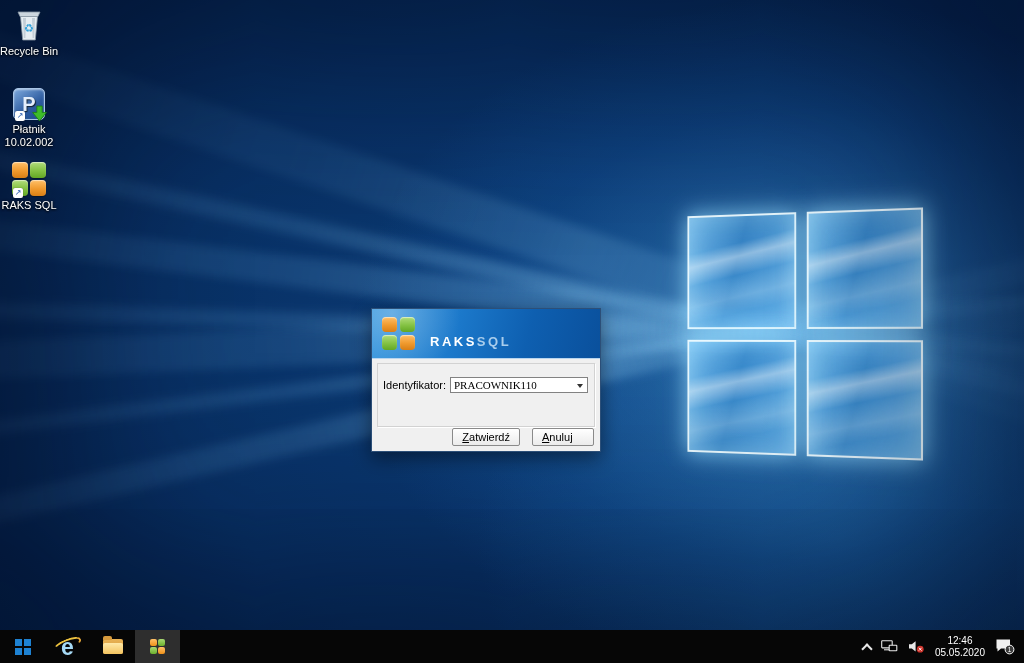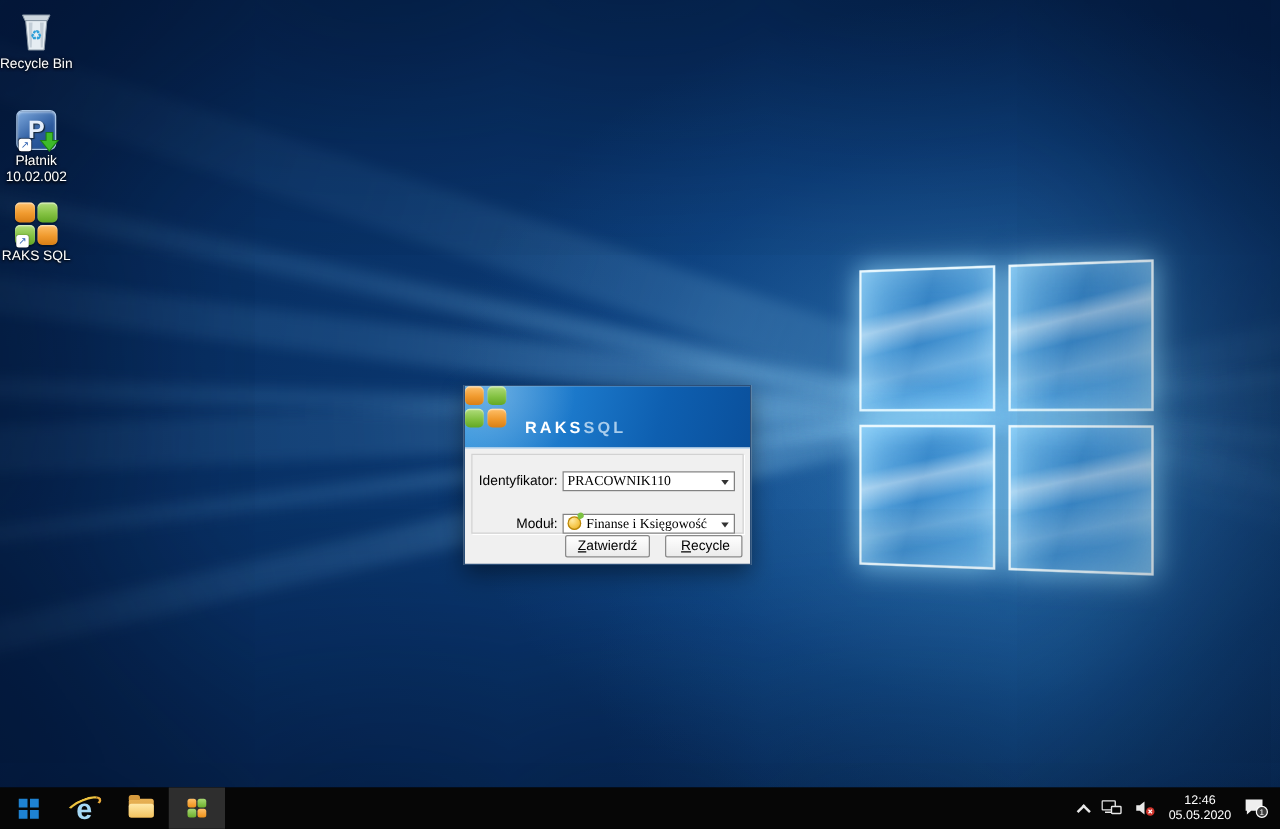--- a/index.html
+++ b/index.html
@@ -55,21 +55,21 @@
     box-shadow:0 0 1px rgba(0,0,0,.6); }
 
   .raks-grid { display:grid; grid-template-columns:16px 16px; grid-template-rows:16px 16px; gap:2px; position:relative;}
   .rsq { border-radius:4px; box-shadow:inset 0 1px 1px rgba(255,255,255,.55), 0 1px 1px rgba(0,0,0,.35); }
   .rsq.o { background:linear-gradient(180deg,#ffc069,#f09a2e 55%,#d97f15); }
   .rsq.g { background:linear-gradient(180deg,#b1dd7c,#84c243 55%,#63a824); }
 
   
   .dialog { position:absolute; left:371px; top:308px; width:230px; height:144px; z-index:5;
     background:#f0f0f0; border:1px solid #2c4f78; box-shadow:0 6px 18px rgba(0,0,0,.45); }
-  .dlg-header { height:50px; position:relative; display:flex; 
+  .dlg-header { height:50px; position:relative; display:flex; align-items:center; padding-left:10px;
     border-bottom:1px solid #b9d5ee;
     background:
       radial-gradient(circle 95px at 20px 4px, rgba(255,255,255,.30), rgba(255,255,255,0) 72%),
       linear-gradient(103deg,#2f93dd 0%, #1b78ca 38%, #0e5fb0 68%, #0a509c 100%); }
   .hdr-grid { display:grid; grid-template-columns:15px 15px; grid-template-rows:15px 15px; gap:3px; }
   .hsq { border-radius:4px; box-shadow:inset 0 1px 1px rgba(255,255,255,.55); }
   .hsq.o { background:linear-gradient(180deg,#ffc069,#f09a2e 55%,#d97f15); }
   .hsq.g { background:linear-gradient(180deg,#b1dd7c,#84c243 55%,#63a824); }
   .brand { margin-left:15px; align-self:flex-end; margin-bottom:9px;
     font-weight:bold; font-size:13px; letter-spacing:2.5px; color:#fff; }
@@ -88,21 +88,21 @@
     border:3.5px solid transparent; border-top:4.5px solid #333; }
   .pwd-input { width:100%; height:13px; border:none; outline:none; font:11px "Liberation Sans",sans-serif; }
   .coin { width:11px; height:11px; min-width:11px; margin-right:4px; border-radius:50%; position:relative;
     background:radial-gradient(circle at 35% 30%, #ffe9a0, #f5c443 55%, #cf9722);
     box-shadow:inset 0 0 0 1px #b8860b; }
   .coin::after { content:""; position:absolute; right:-2px; top:-3px; width:5px; height:5px;
     background:#7cc242; border-radius:50% 50% 50% 0; transform:rotate(-20deg); }
   .btn-row { position:absolute; right:6px; bottom:5px; display:flex; gap:12px; }
   .win-btn { min-width:62px; height:18px; border:1px solid #8a8a8a; border-radius:2px;
     background:linear-gradient(#ffffff,#ebebeb); font-size:11px; color:#000;
-    display:flex; align-items:center; justify-content:flex-end; padding:0 9px; cursor:default;
+    display:flex; align-items:center; justify-content:flex-start; padding:0 9px; cursor:default;
     font-family:"Liberation Sans",sans-serif; }
   .win-btn > span { display:block; }
   .win-btn > span::first-letter { text-decoration:underline; }
 
   
   .taskbar { position:absolute; left:0; right:0; bottom:0; height:33px; background:#060606;
     display:flex; align-items:stretch; z-index:10; }
   .tb-btn { width:45px; display:flex; align-items:center; justify-content:center; }
   .tb-btn.active { background:#2e2e2e; }
   .start-grid { display:grid; grid-template-columns:7px 7px; grid-template-rows:7px 7px; gap:2px; }
@@ -206,35 +206,27 @@
       <div class="dlg-body">
         <div class="fields-box"></div>
         <div class="rows">
           <div class="frow">
             <div class="flabel">Identyfikator:</div>
             <div class="control combo">
               <span class="cval">PRACOWNIK110</span>
               <span class="arrow-dn"></span>
             </div>
           </div>
-          <div class="frow">
-            <div class="flabel">Moduł:</div>
-            <div class="control combo">
-              <span class="coin"></span>
-              <span class="cval">Finanse i Księgowość</span>
-              <span class="arrow-dn"></span>
-            </div>
-          </div>
         </div>
         <div class="btn-row">
           <button class="win-btn">
             <span>Zatwierdź</span>
           </button>
           <button class="win-btn">
-            <span>Recycle</span>
+            <span>Anuluj</span>
           </button>
         </div>
       </div>
     </div>
   </div>
 
   <div class="taskbar">
     <div class="tb-btn">
       <div class="start-grid">
         <div class="ssq"></div>

